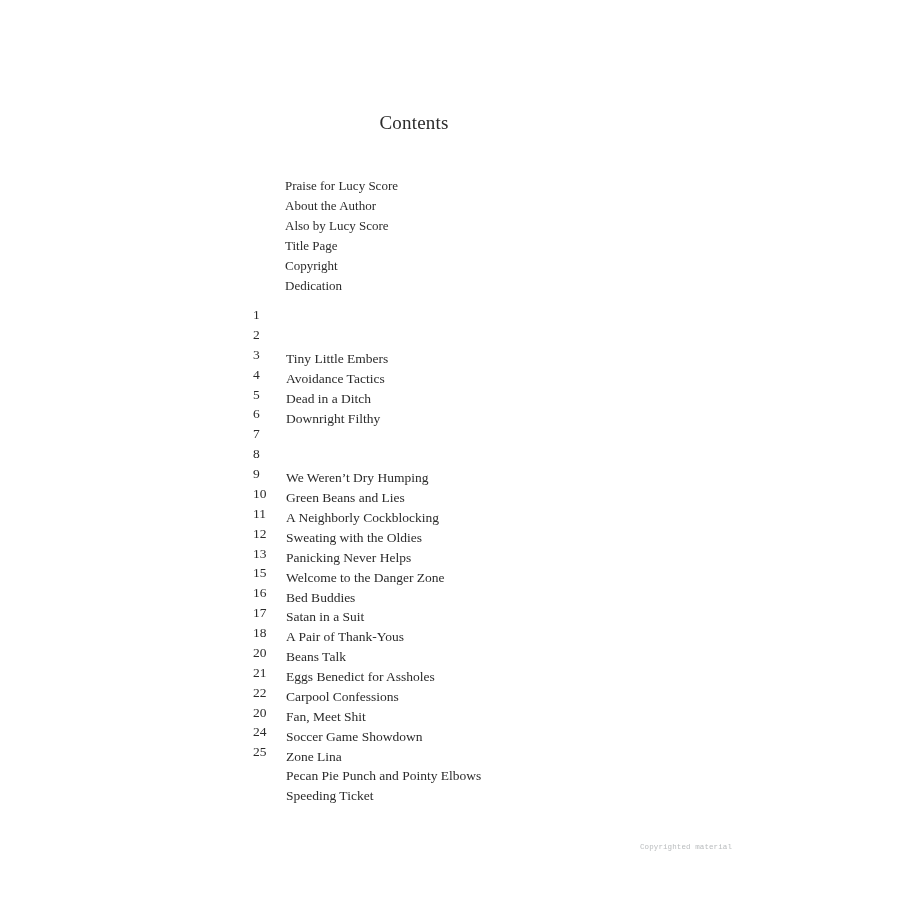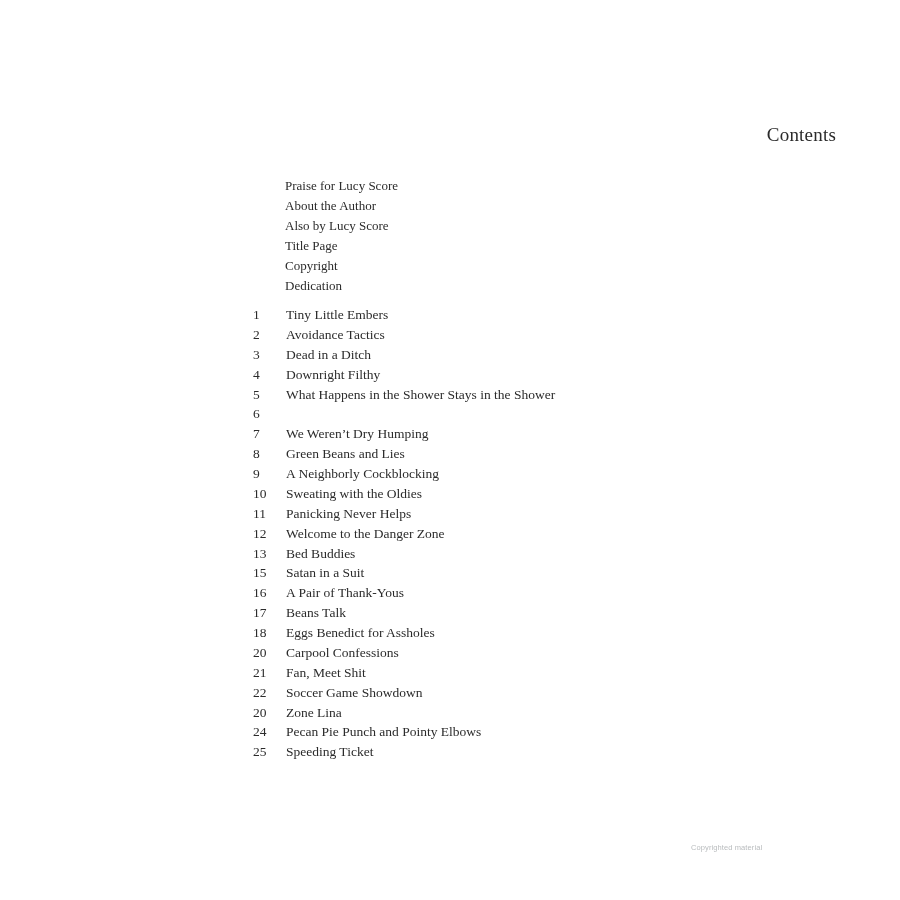--- a/index.html
+++ b/index.html
@@ -18,22 +18,22 @@
   .page {
     position: absolute;
     inset: 0;
     background: #ffffff;
   }
   .page-title {
     position: absolute;
     top: 108px;
     left: 0;
     width: 820px;
-    margin: 16px;
-    text-align: right;
+    margin: 4px;
+    text-align: center;
     font-size: 19px;
     font-weight: normal;
     letter-spacing: 0.2px;
     color: var(--text-color, #2b2b2b);
   }
   .front-matter {
     position: absolute;
     left: 285px;
     top: 176px;
     font-size: 13px;
@@ -53,26 +53,27 @@
     line-height: 19.875px;
     white-space: nowrap;
   }
   .chapter-num {
     display: inline-block;
     width: 33px;
     flex: 0 0 33px;
   }
   .chapter-title {
     display: inline-block;
+    margin-top: 44px;
   }
   .watermark {
     position: absolute;
-    left: 691px;
+    left: 640px;
     top: 843px;
-    font-family: Liberation Sans, sans-serif;
+    font-family: Liberation Mono, monospace;
     font-size: 7.5px;
     line-height: 9px;
     color: var(--watermark-color, #b9bcbe);
     letter-spacing: 0.1px;
   }
 </style>
 </head>
 <body style="--text-color: #2b2b2b; --watermark-color: #b9bcbe; background: rgb(255, 255, 255);">
 
 <div class="page">
@@ -111,21 +112,20 @@
         <span class="chapter-title">Dead in a Ditch</span>
       </div>
 
       <div class="chapter-row">
         <span class="chapter-num">4</span>
         <span class="chapter-title">Downright Filthy</span>
       </div>
 
       <div class="chapter-row">
         <span class="chapter-num">5</span>
-        <span class="chapter-title">What Happens in the Shower Stays in the Shower</span>
       </div>
 
       <div class="chapter-row">
         <span class="chapter-num">6</span>
       </div>
 
       <div class="chapter-row">
         <span class="chapter-num">7</span>
         <span class="chapter-title">We Weren’t Dry Humping</span>
       </div>

